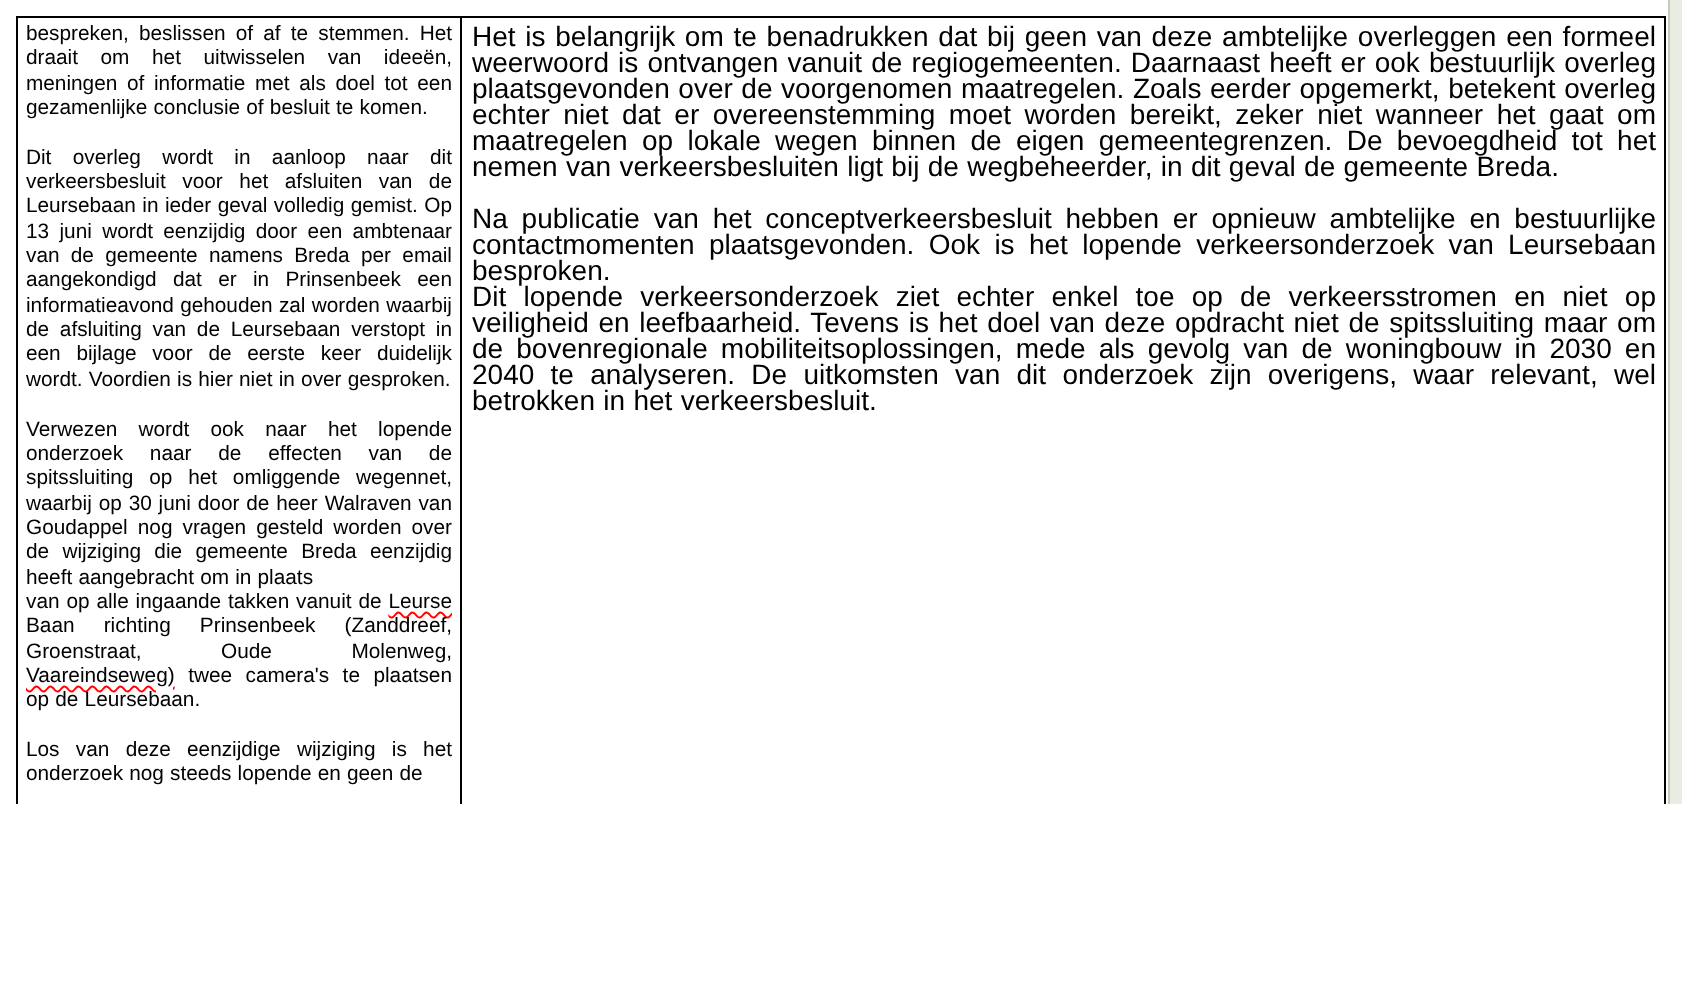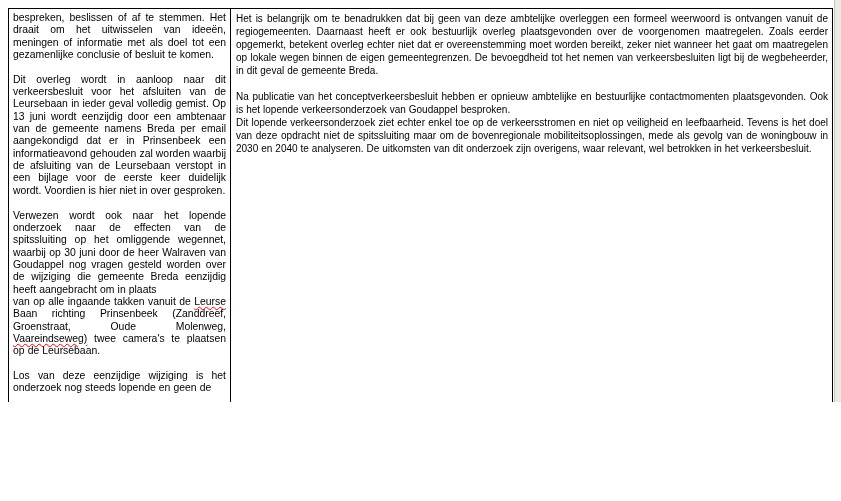--- a/index.html
+++ b/index.html
@@ -41,21 +41,21 @@
     border-left:1.5px solid var(--border-color);
     border-right:1.5px solid var(--border-color);
     padding:3px 4px 0 4px;
     font-size:10.4px;
     line-height:12.35px;
   }
   .cell-right{
     flex:1;
     border-right:1.5px solid var(--border-color);
     padding:3px 4px 0 5px;
-    font-size:10px;
+    font-size:14px;
     line-height:13px;
   }
   .para{
     margin:0;
     text-align:justify;
     word-spacing:0.02em;
   }
   .cell-left .para.gap-after{margin-bottom:12.35px;}
   .cell-right .para.gap-after{margin-bottom:13px;}
   .misspelled{
@@ -76,19 +76,19 @@
 <div class="screen">
   <div class="doc-table">
     <div class="cell cell-left" id="col-left">
         <p class="para gap-after"><span>bespreken, beslissen of af te stemmen. Het draait om het uitwisselen van ideeën, meningen of informatie met als doel tot een gezamenlijke conclusie of besluit te komen.</span></p>
         <p class="para gap-after"><span>Dit overleg wordt in aanloop naar dit verkeersbesluit voor het afsluiten van de Leursebaan in ieder geval volledig gemist. Op 13 juni wordt eenzijdig door een ambtenaar van de gemeente namens Breda per email aangekondigd dat er in Prinsenbeek een informatieavond gehouden zal worden waarbij de afsluiting van de Leursebaan verstopt in een bijlage voor de eerste keer duidelijk wordt. Voordien is hier niet in over gesproken.</span></p>
         <p class="para gap-after"><span>Verwezen wordt ook naar het lopende onderzoek naar de effecten van de spitssluiting op het omliggende wegennet, waarbij op 30 juni door de heer Walraven van Goudappel nog vragen gesteld worden over de wijziging die gemeente Breda eenzijdig heeft aangebracht om in plaats</span><br><span>van op alle ingaande takken vanuit de </span><span class="misspelled">Leurse</span><span> Baan richting Prinsenbeek (Zanddreef, Groenstraat, Oude Molenweg, </span><span class="misspelled">Vaareindseweg)</span><span> twee camera's te plaatsen op de Leursebaan.</span></p>
         <p class="para"><span>Los van deze eenzijdige wijziging is het onderzoek nog steeds lopende en geen de</span></p>
       </div>
     <div class="cell cell-right" id="col-right">
         <p class="para gap-after"><span>Het is belangrijk om te benadrukken dat bij geen van deze ambtelijke overleggen een formeel weerwoord is ontvangen vanuit de regiogemeenten. Daarnaast heeft er ook bestuurlijk overleg plaatsgevonden over de voorgenomen maatregelen. Zoals eerder opgemerkt, betekent overleg echter niet dat er overeenstemming moet worden bereikt, zeker niet wanneer het gaat om maatregelen op lokale wegen binnen de eigen gemeentegrenzen. De bevoegdheid tot het nemen van verkeersbesluiten ligt bij de wegbeheerder, in dit geval de gemeente Breda.</span></p>
-        <p class="para"><span>Na publicatie van het conceptverkeersbesluit hebben er opnieuw ambtelijke en bestuurlijke contactmomenten plaatsgevonden. Ook is het lopende verkeersonderzoek van Goudappel besproken.</span></p>
+        <p class="para"><span>Na publicatie van het conceptverkeersbesluit hebben er opnieuw ambtelijke en bestuurlijke contactmomenten plaatsgevonden. Ook is het lopende verkeersonderzoek van Leursebaan besproken.</span></p>
         <p class="para"><span>Dit lopende verkeersonderzoek ziet echter enkel toe op de verkeersstromen en niet op veiligheid en leefbaarheid. Tevens is het doel van deze opdracht niet de spitssluiting maar om de bovenregionale mobiliteitsoplossingen, mede als gevolg van de woningbouw in 2030 en 2040 te analyseren. De uitkomsten van dit onderzoek zijn overigens, waar relevant, wel betrokken in het verkeersbesluit.</span></p>
       </div>
   </div>
   <div class="bottom-rule"></div>
   <div class="page-strip"></div>
 </div>
 
 </body></html>

